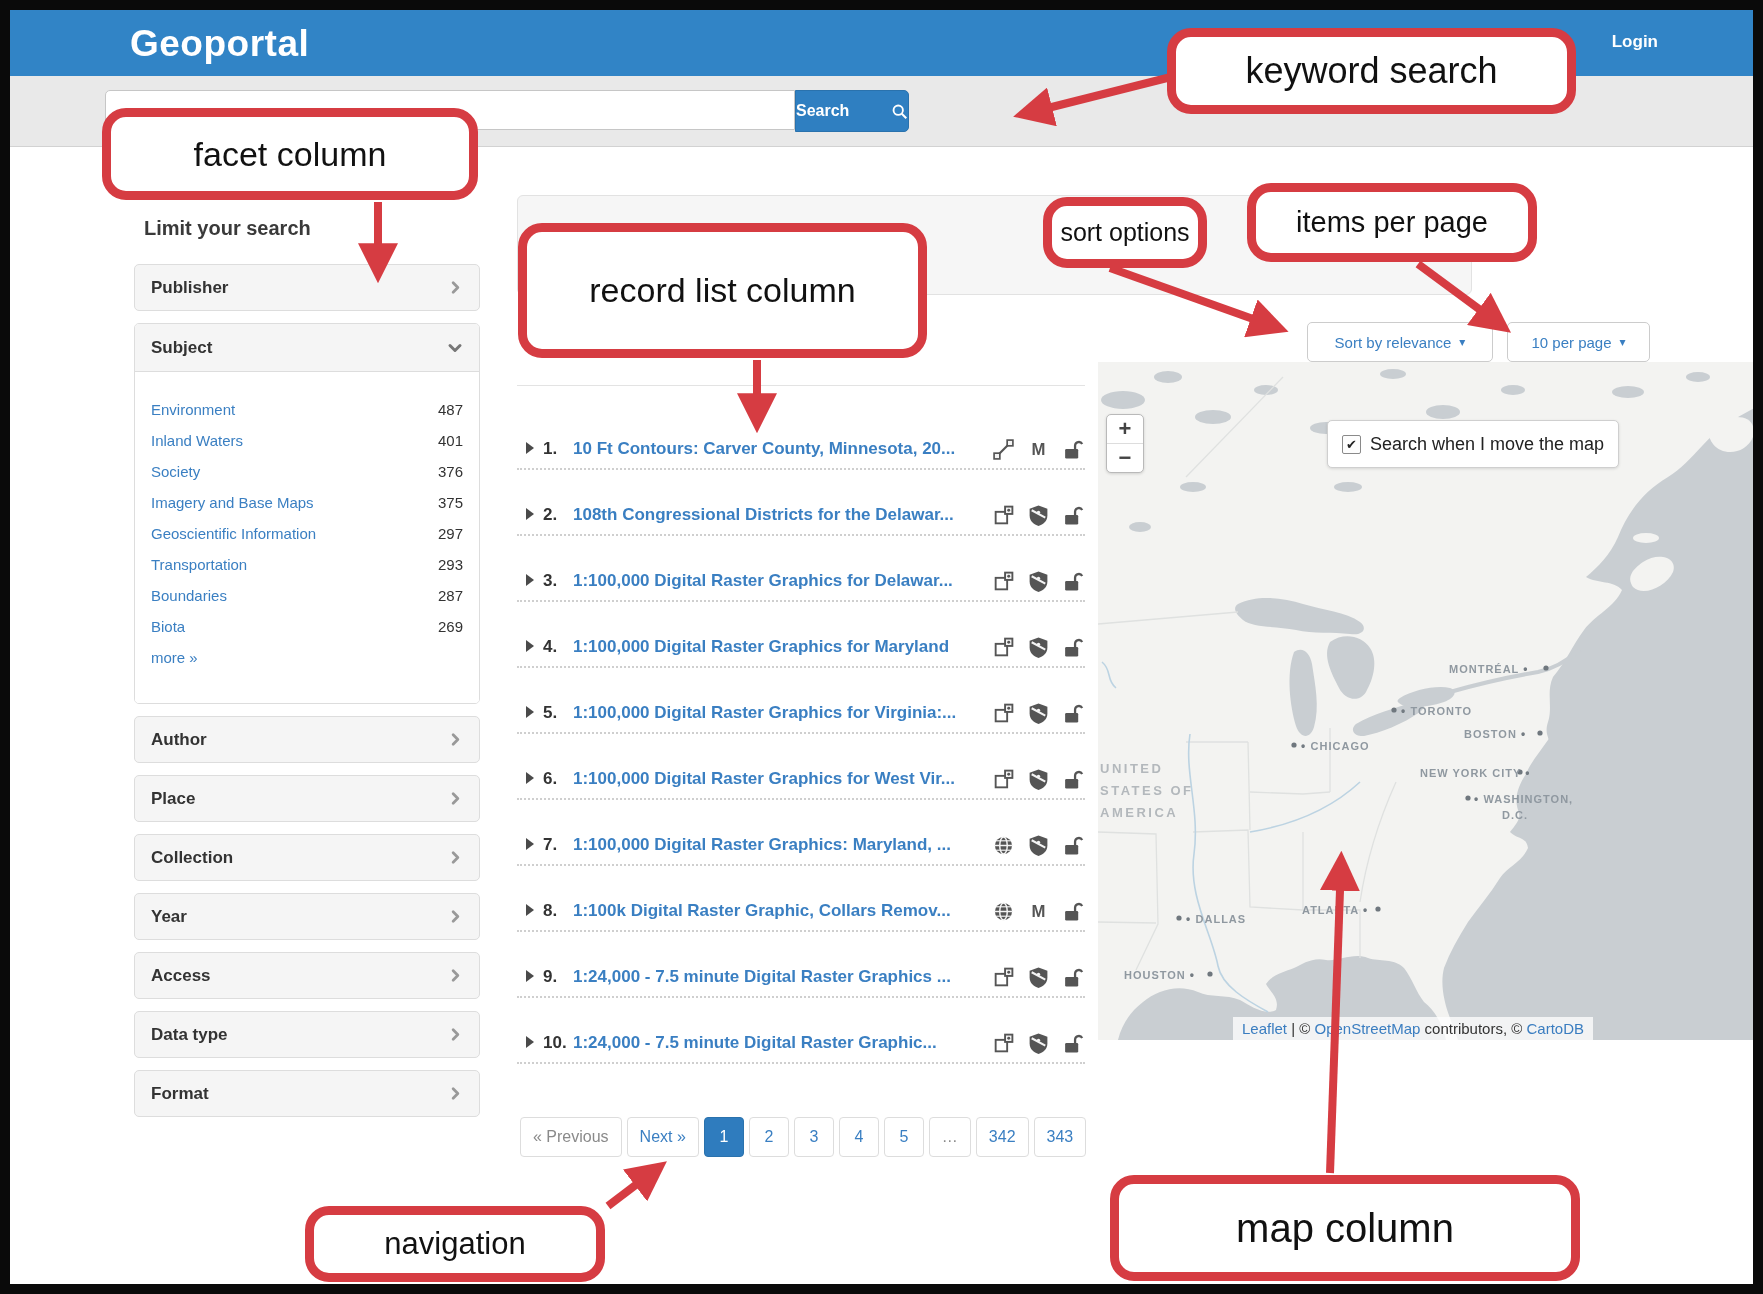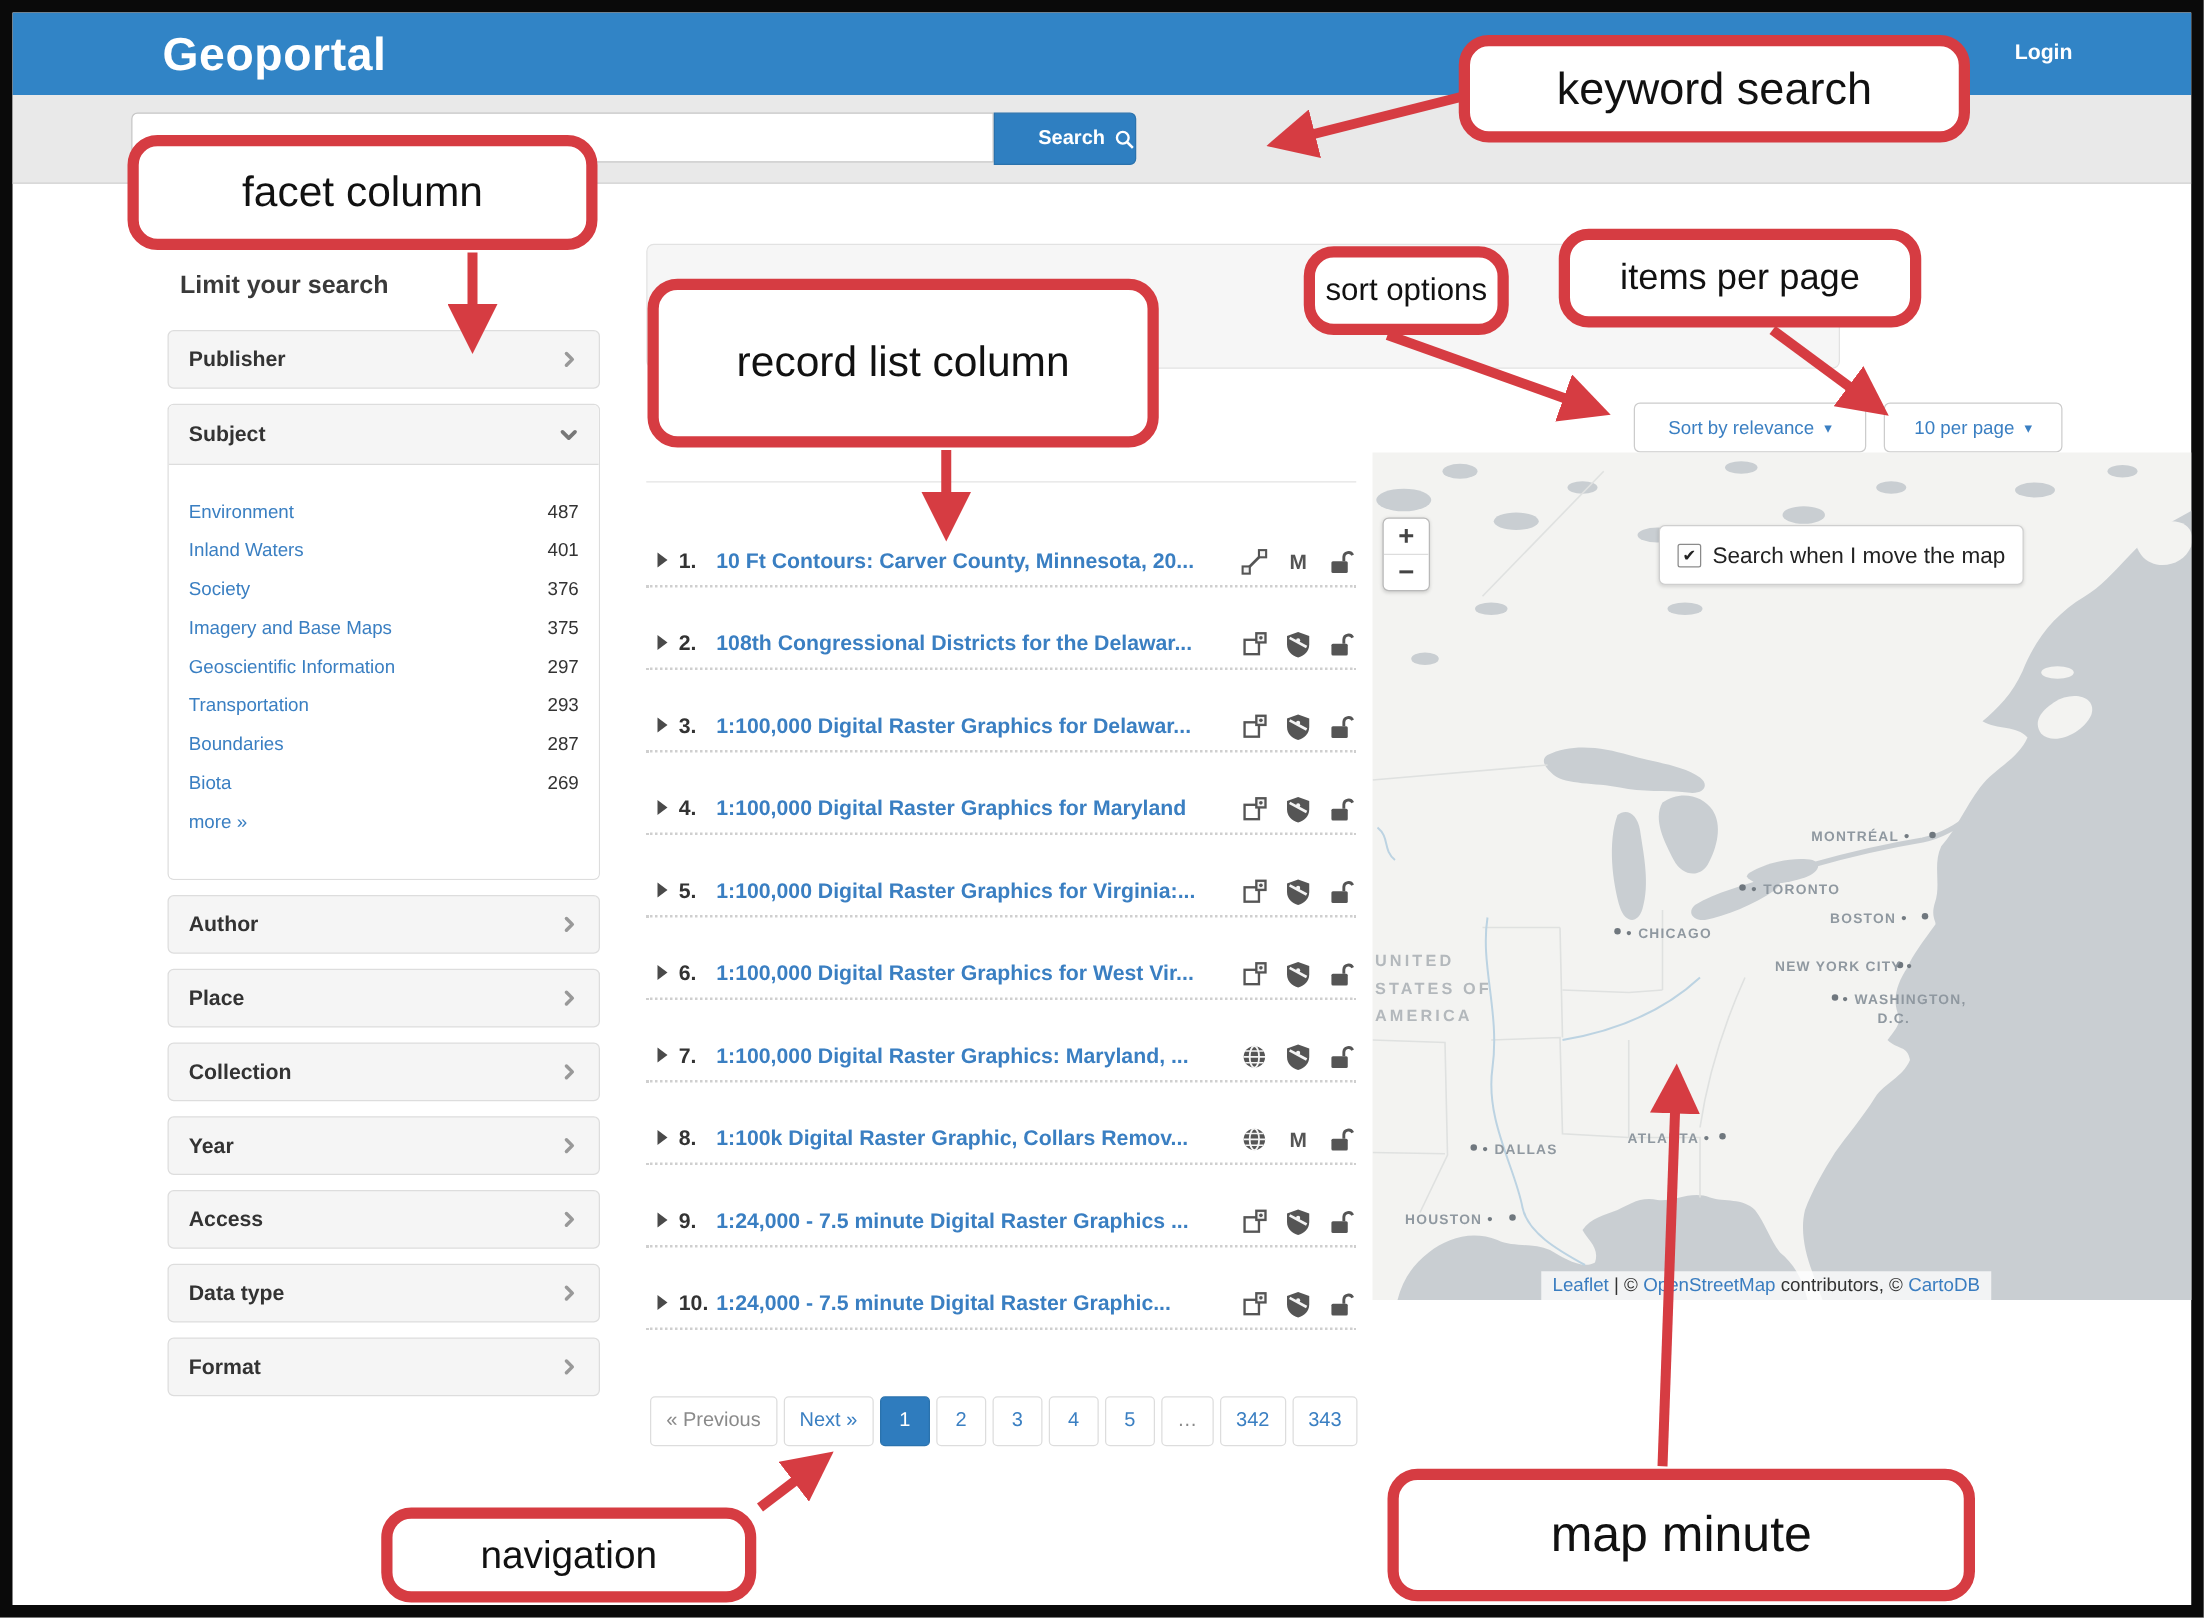--- a/index.html
+++ b/index.html
@@ -4,21 +4,21 @@
 <style>
   html,body{margin:0;padding:0;background:#555;}
   .canvas{position:relative;width:1763px;height:1294px;background:#fff;border:10px solid #0a0a0a;box-sizing:border-box;overflow:hidden;font-family:"Liberation Sans",sans-serif;}
   .abs{position:absolute;}
   
   .topbar{left:0;top:0;width:100%;height:66px;background:#3184c6;}
   .brand{left:120px;top:13px;color:#fff;font-size:37px;font-weight:700;letter-spacing:.5px;}
   .login{right:95px;top:22px;color:#fff;font-size:17px;font-weight:600;cursor:pointer;}
   .searchstrip{left:0;top:66px;width:100%;height:70px;background:#e9e9e9;border-bottom:1px solid #d2d2d2;}
   .searchinput{left:95px;top:80px;width:690px;height:40px;background:#fff;border:1px solid #c6c6c6;border-radius:5px 0 0 5px;box-sizing:border-box;padding:0 12px;font-size:16px;color:#333;outline:none;}
-  .searchbtn{left:785px;top:80px;width:112px;height:40px;background:#2f7fc1;border:1px solid #2a72ad;border-radius:0 5px 5px 0;color:#fff;font-size:16px;font-weight:700;display:flex;align-items:center;justify-content:flex-end;gap:7px;cursor:pointer;}
+  .searchbtn{left:785px;top:80px;width:112px;height:40px;background:#2f7fc1;border:1px solid #2a72ad;border-radius:0 5px 5px 0;color:#fff;font-size:16px;font-weight:700;display:flex;align-items:center;justify-content:space-between;gap:7px;cursor:pointer;}
   
   .facet-col{left:124px;top:207px;width:346px;}
   .facet-heading{font-size:20px;font-weight:700;color:#3a3a3a;margin:0 0 24px 10px;}
   .facet-box{height:47px;background:#f5f5f5;border:1px solid #ddd;border-radius:5px;display:flex;align-items:center;justify-content:space-between;padding:0 16px;box-sizing:border-box;margin-bottom:12px;cursor:pointer;}
   .facet-box .flabel{font-size:17px;font-weight:600;color:#333;}
   .subject-wrap{border:1px solid #ddd;border-radius:5px;margin-bottom:12px;overflow:hidden;}
   .subject-head{height:47px;background:#f5f5f5;border-bottom:1px solid #ddd;display:flex;align-items:center;justify-content:space-between;padding:0 16px;cursor:pointer;}
   .subject-head .flabel{font-size:17px;font-weight:600;color:#333;}
   .subject-vals{background:#fff;padding:22px 16px 30px 16px;}
   .sv-row{display:flex;justify-content:space-between;align-items:center;height:31px;}
@@ -610,16 +610,16 @@
       <line x1="1320" y1="1163" x2="1331" y2="852" marker-end="url(#ah)"></line>
       <line x1="598" y1="1196" x2="648" y2="1158" marker-end="url(#ah)"></line>
     </g>
   </svg>
 
   <div class="callout" style="left:1157px;top:18px;width:409px;height:86px;font-size:36px;">keyword search</div>
   <div class="callout" style="left:92px;top:98px;width:376px;height:92px;font-size:34px;">facet column</div>
   <div class="callout" style="left:508px;top:213px;width:409px;height:135px;font-size:34px;">record list column</div>
   <div class="callout" style="left:1033px;top:187px;width:164px;height:71px;font-size:25px;">sort options</div>
   <div class="callout" style="left:1237px;top:173px;width:290px;height:79px;font-size:29px;">items per page</div>
-  <div class="callout" style="left:1100px;top:1165px;width:470px;height:106px;font-size:40px;">map minute</div>
+  <div class="callout" style="left:1100px;top:1165px;width:470px;height:106px;font-size:40px;">map column</div>
   <div class="callout" style="left:295px;top:1196px;width:300px;height:76px;font-size:31px;">navigation</div>
 
 </div>
 
 </body></html>

